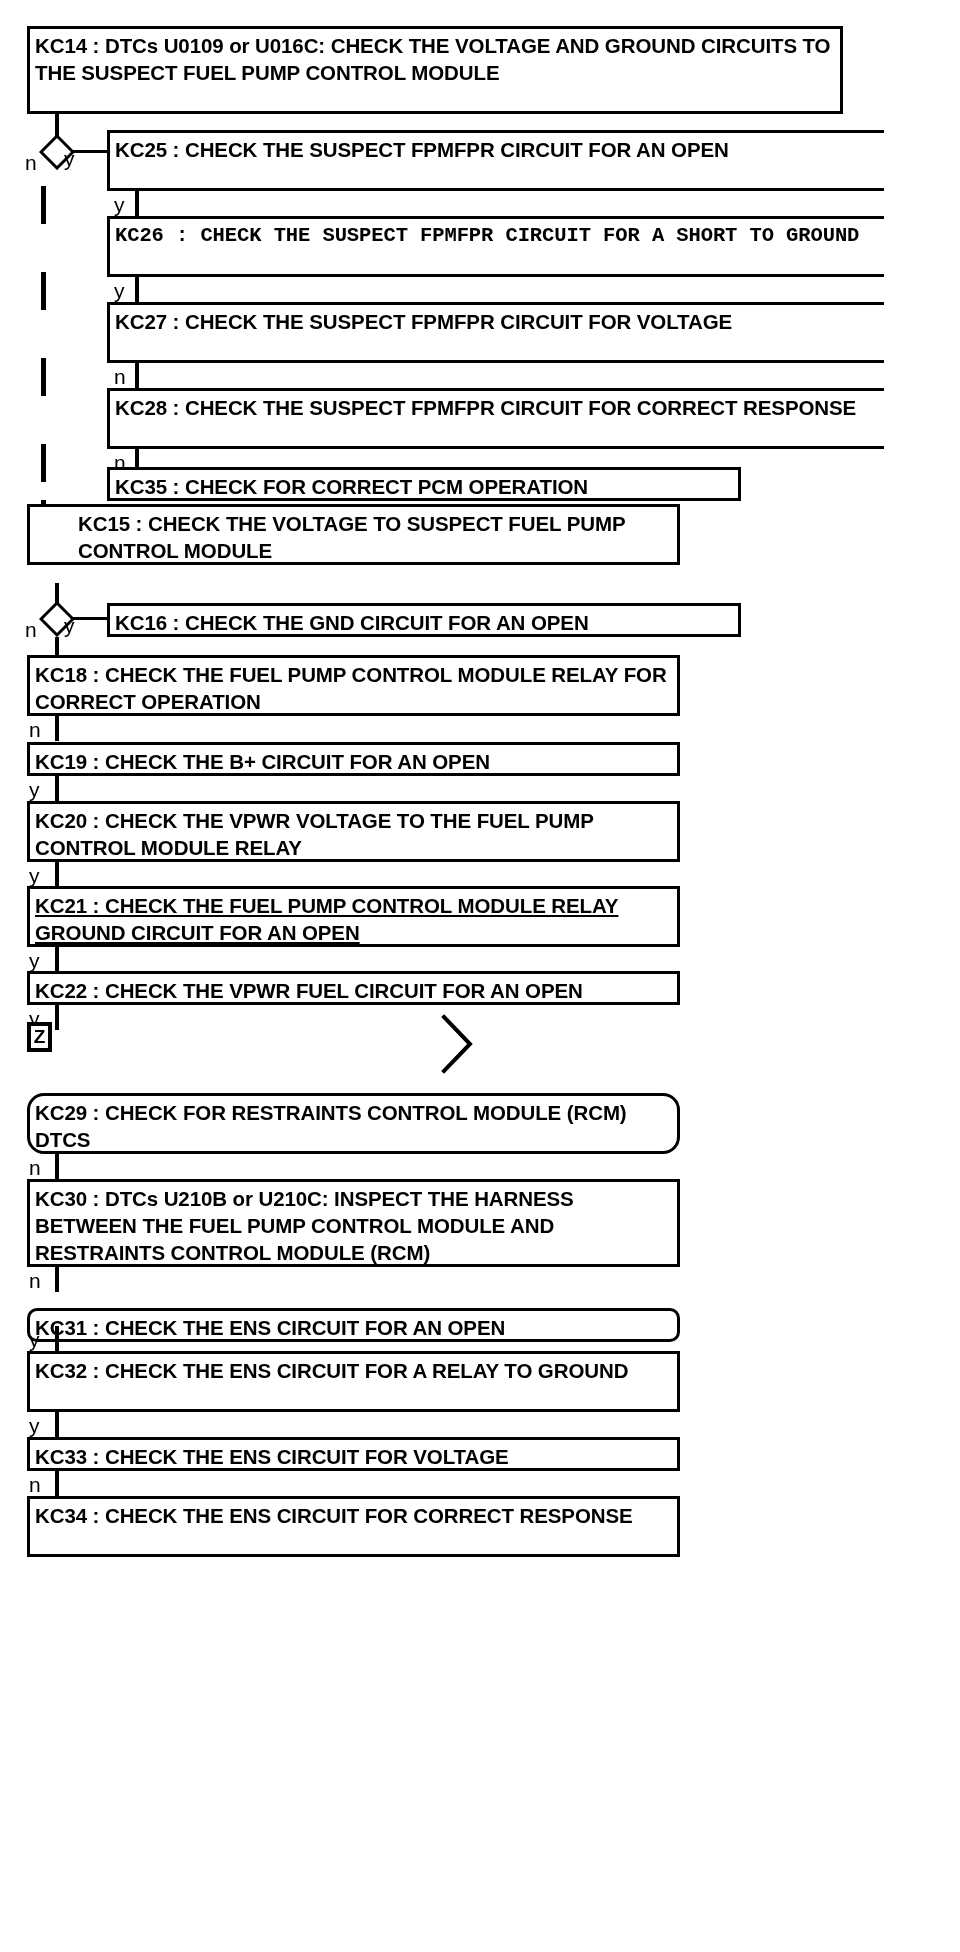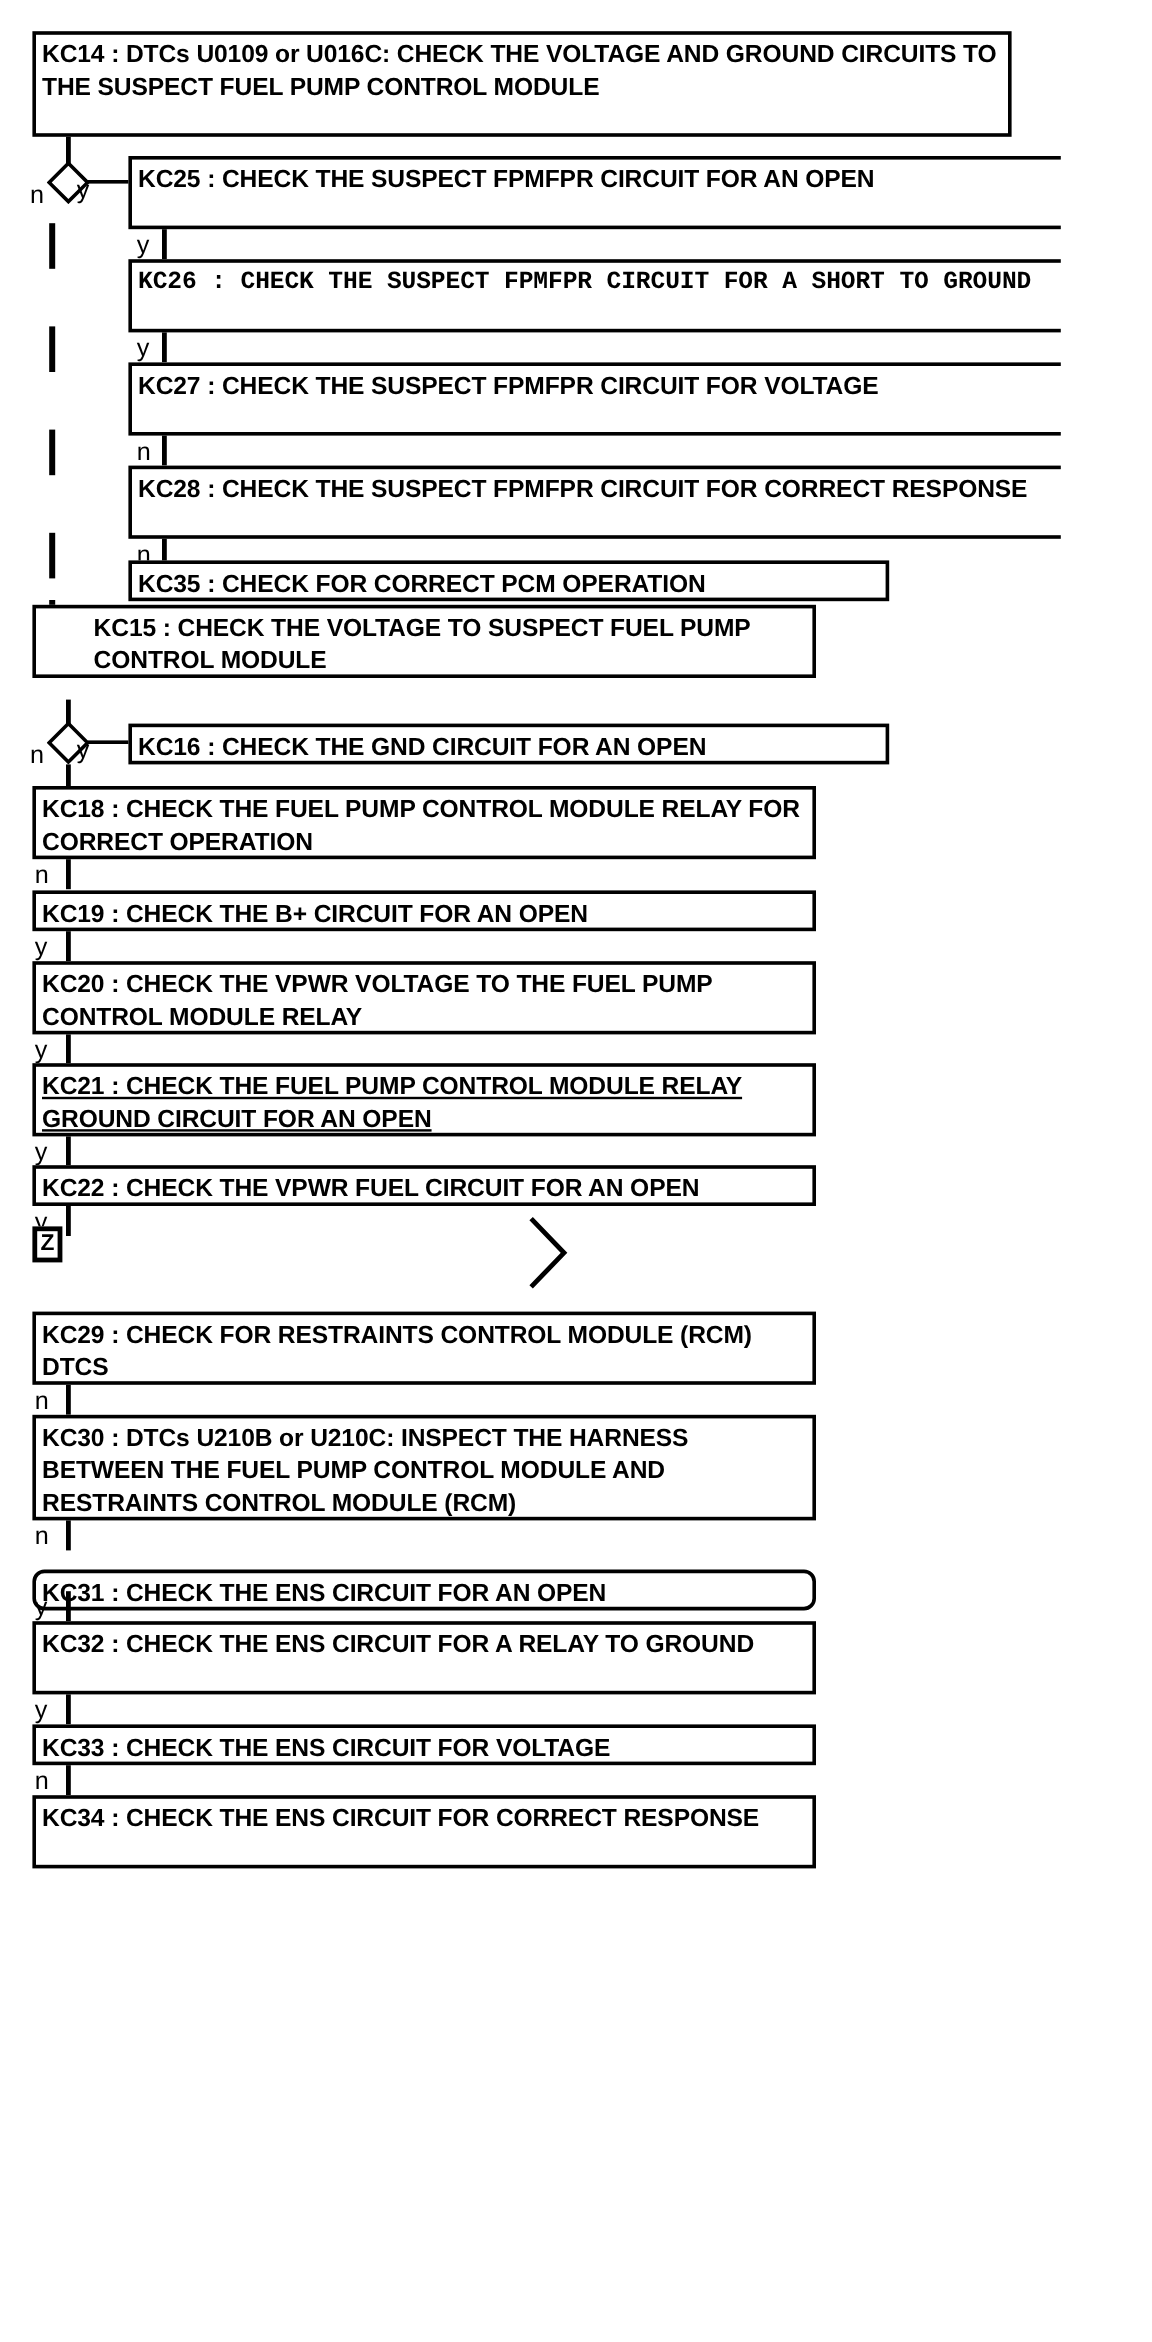--- a/index.html
+++ b/index.html
@@ -162,21 +162,21 @@
   <div class="branch-label" style="left:29px; top:1008px;">y</div>
 
   <div class="connector-badge" style="left:27px; top:1022px; width:25px; height:30px;">Z</div>
 
   <div class="chevron" style="left:438px; top:1013px;">
     <svg width="40" height="62" viewBox="0 0 40 62">
       <polyline points="6,4 32,31 6,58" fill="none" stroke="#000000" stroke-width="4" stroke-linecap="square" stroke-linejoin="miter"></polyline>
     </svg>
   </div>
 
-  <div class="node" style="left:27px; top:1093px; width:653px; height:61px;">KC29 : CHECK FOR RESTRAINTS CONTROL MODULE (RCM) DTCS</div>
+  <div class="node" style="left:27px; top:1093px; width:653px; height:61px;border-radius:17px;">KC29 : CHECK FOR RESTRAINTS CONTROL MODULE (RCM) DTCS</div>
   <div class="vline" style="left:55px; top:1154px; width:4px; height:25px;"></div>
   <div class="branch-label" style="left:29px; top:1157px;">n</div>
 
   <div class="node" style="left:27px; top:1179px; width:653px; height:88px;">KC30 : DTCs U210B or U210C: INSPECT THE HARNESS BETWEEN THE FUEL PUMP CONTROL MODULE AND RESTRAINTS CONTROL MODULE (RCM)</div>
   <div class="vline" style="left:55px; top:1267px; width:4px; height:25px;"></div>
   <div class="branch-label" style="left:29px; top:1270px;">n</div>
 
   <div class="node" style="left:27px; top:1308px; width:653px; height:34px;border-radius:10px;">KC31 : CHECK THE ENS CIRCUIT FOR AN OPEN</div>
   <div class="vline" style="left:55px; top:1326px; width:4px; height:25px;"></div>
   <div class="branch-label" style="left:29px; top:1329px;">y</div>

